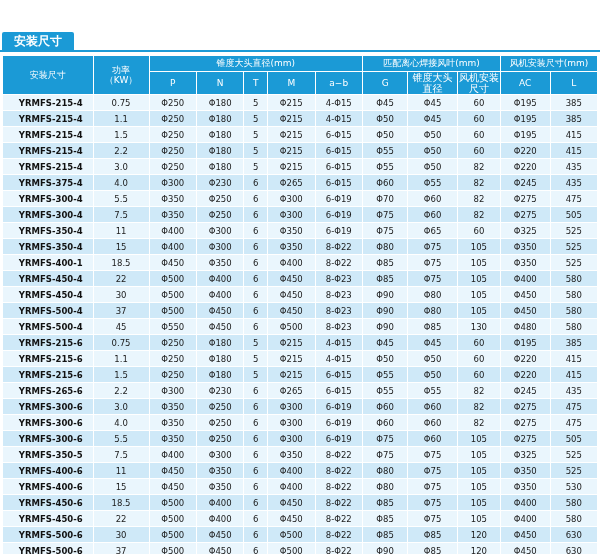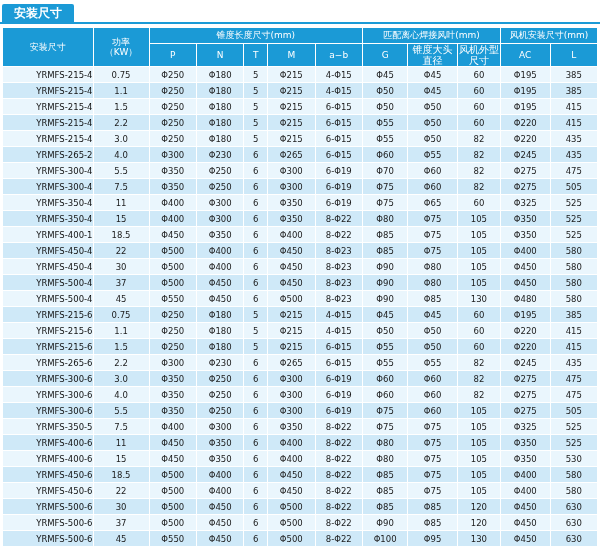--- a/index.html
+++ b/index.html
@@ -4,21 +4,21 @@
 <style>
   html,body{margin:0;padding:0;}
   body{
     width:600px;height:554px;
     background:#ffffff;
     font-family:"DejaVu Sans","Liberation Sans",sans-serif;
     font-size:9px;
     color:#222;
     overflow:hidden;
   }
-  .page{position:relative;width:600px;height:514px;}
+  .page{position:relative;width:600px;height:514px;margin-top:28px;}
 
   .title-bar{
     display:flex;align-items:flex-end;
     height:22px;
     padding-left:2px;
     border-bottom:2px solid #1b9ad6;
   }
   .title-badge{
     background:#1b9ad6;
     color:#ffffff;
@@ -56,23 +56,24 @@
   thead th.small{font-size:10px;line-height:1.1;}
 
   tbody td{
     background:#eaf6fd;
     color:#1a1a1a;
   }
   tbody tr.alt td{
     background:#cfe9f8;
   }
   tbody td.model{
-    text-align:right;
+    text-align:center;
     padding-left:6px;
     color:#111;
+    font-weight:bold;
   }
 
   .footnote{
     margin:6px 0 0 4px;
     font-size:9px;
     color:#111;
   }
 
   .watermark{
     position:absolute;
@@ -112,33 +113,33 @@
       <col style="width:46px">
       <col style="width:44px">
     </colgroup>
     <thead>
       <tr>
         <th class="grp" rowspan="2">安装尺寸</th>
         <th class="grp" rowspan="2">
           <span>功率</span><br>
           <span>（KW）</span>
         </th>
-        <th class="grp" colspan="5">锥度长度尺寸(mm)</th>
+        <th class="grp" colspan="5">锥度大头直径(mm)</th>
         <th class="grp" colspan="3">匹配离心焊接风叶(mm)</th>
         <th class="grp" colspan="2">风机安装尺寸(mm)</th>
       </tr>
       <tr>
         <th class="sub">P</th>
         <th class="sub">N</th>
         <th class="sub">T</th>
         <th class="sub">M</th>
         <th class="sub">a−b</th>
         <th class="sub">G</th>
         <th class="sub small">锥度大头直径</th>
-        <th class="sub small">风机外型尺寸</th>
+        <th class="sub small">风机安装尺寸</th>
         <th class="sub">AC</th>
         <th class="sub">L</th>
       </tr>
     </thead>
     <tbody id="tbody">
         <tr>
           <td class="model">YRMFS-215-4</td>
           <td>0.75</td>
           <td>Φ250</td>
           <td>Φ180</td>
@@ -201,21 +202,21 @@
           <td>5</td>
           <td>Φ215</td>
           <td>6-Φ15</td>
           <td>Φ55</td>
           <td>Φ50</td>
           <td>82</td>
           <td>Φ220</td>
           <td>435</td>
         </tr>
         <tr class="alt">
-          <td class="model">YRMFS-265-2</td>
+          <td class="model">YRMFS-375-4</td>
           <td>4.0</td>
           <td>Φ300</td>
           <td>Φ230</td>
           <td>6</td>
           <td>Φ265</td>
           <td>6-Φ15</td>
           <td>Φ60</td>
           <td>Φ55</td>
           <td>82</td>
           <td>Φ245</td>

